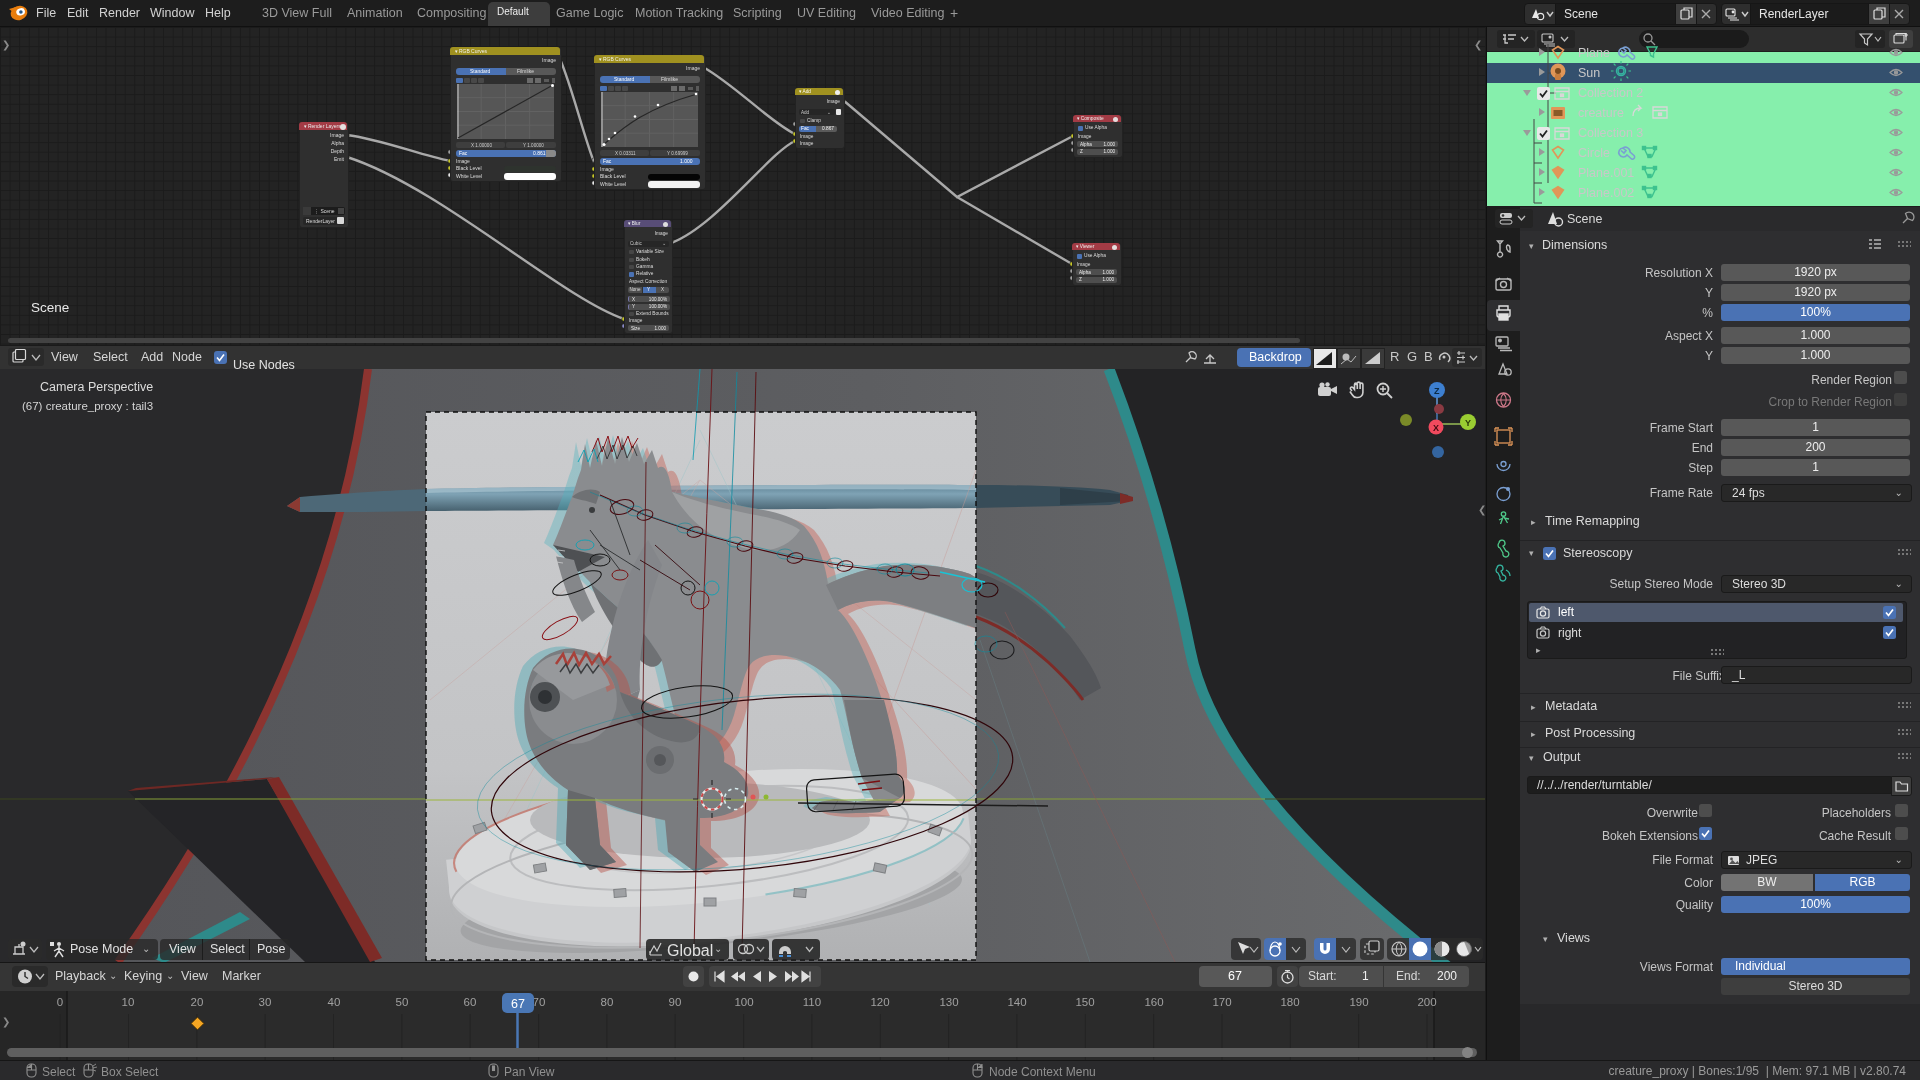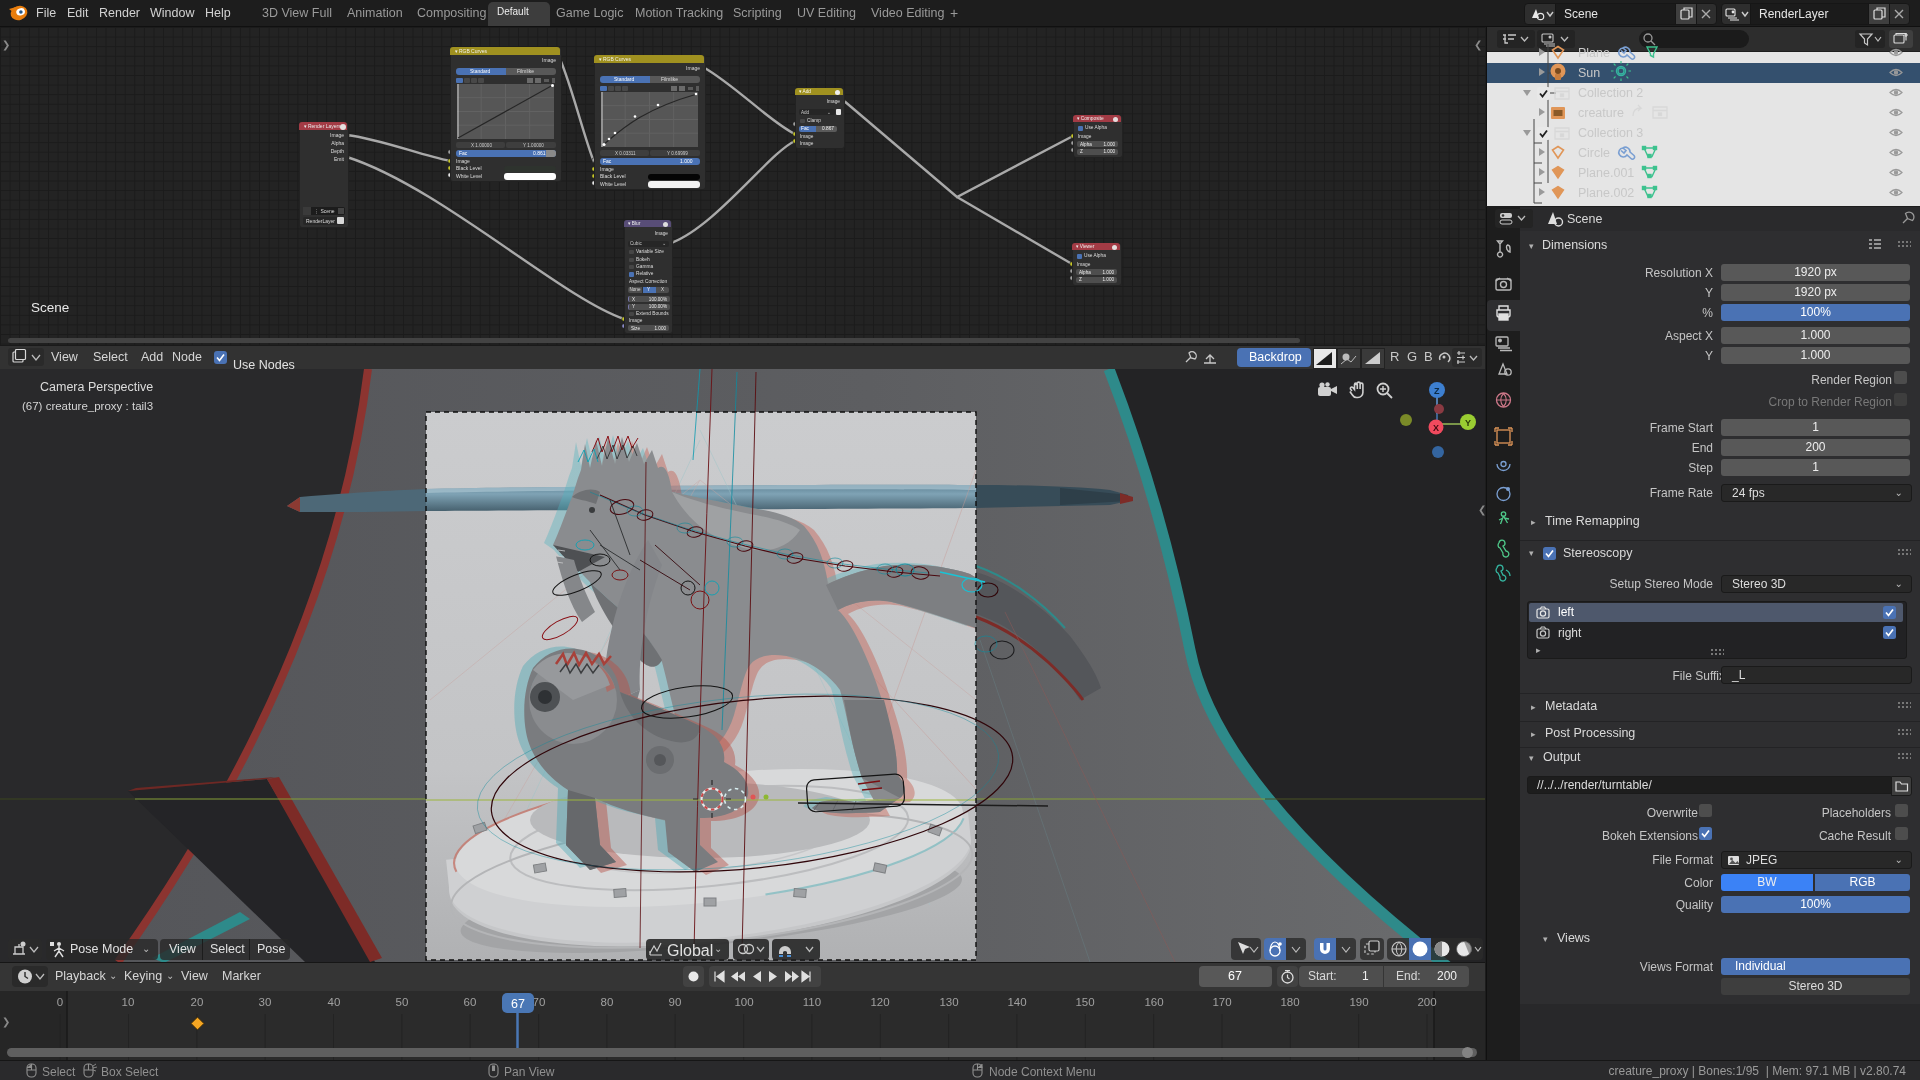--- a/index.html
+++ b/index.html
@@ -847,21 +847,21 @@
     <g font-size="12" fill="#909090" font-family="Liberation Sans">
       <text x="42" y="14.5">Select</text>
       <text x="101" y="14.5">Box Select</text>
       <text x="504" y="14.5">Pan View</text>
       <text x="989" y="14.5">Node Context Menu</text>
     </g>
   </svg>
   <div class="tx" style="right:14px;top:3px;font-size:12px;color:#9a9a9a">creature_proxy | Bones:1/95&nbsp;&nbsp;| Mem: 97.1 MB | v2.80.74</div>
 </div>
 
-<div class="ab" style="left:1486px;top:27px;width:434px;height:179px;background:#e5e5e5;border-left:1px solid #101010;overflow:hidden">
+<div class="ab" style="left:1486px;top:27px;width:434px;height:179px;background:#86efac;border-left:1px solid #101010;overflow:hidden">
   <div class="ab" style="left:0;top:0;width:434px;height:24px;background:#2d2d2d;border-bottom:1px solid #1e1e1e"></div>
   <div class="ab" style="left:10px;top:3px;width:38px;height:18px;background:#242424;border-radius:3px">
     <svg width="38" height="18">
         <path d="M6 5 h3 m2 0 h8 M6 9 h3 m2 0 h6 M8 5 v8 h3" stroke="#c8c8c8" stroke-width="1.3" fill="none"></path>
         <path d="M24 7 l3.5 4 l3.5 -4" fill="none" stroke="#bbb" stroke-width="1.3"></path>
       </svg>
   </div>
   <div class="ab" style="left:50px;top:3px;width:38px;height:18px;background:#242424;border-radius:3px">
     <svg width="38" height="18">
         <rect x="5" y="4" width="11" height="8" rx="1" fill="none" stroke="#c8c8c8" stroke-width="1.1"></rect>
@@ -1183,21 +1183,21 @@
   <div class="drk" style="left:234px;top:644px;width:189px;height:16px">
     <svg width="16" height="16" style="left:4px;top:1px">
         <rect x="2" y="3" width="11" height="9" rx="1" fill="#ddd"></rect>
         <circle cx="5.5" cy="6" r="1.4" fill="#555"></circle>
         <path d="M3 11 l3.5 -4 3 3 2 -2 2 3" fill="#555"></path>
       </svg>
     <div class="tx" style="left:24px;top:1px">JPEG</div>
       <div class="tx" style="right:8px;top:2px;font-size:10px;color:#bbb">⌄</div>
   </div>
   <div class="lb" style="left:26px;top:669px">Color</div>
-  <div class="fld" style="left:234px;top:667px;width:92px;height:17px;border-radius:3px 0 0 3px;background:#3b82f6">BW</div>
+  <div class="fld" style="left:234px;top:667px;width:92px;height:17px;border-radius:3px 0 0 3px;background:#737373">BW</div>
   <div class="fld" style="left:328px;top:667px;width:95px;height:17px;border-radius:0 3px 3px 0;background:#4a72b4;color:#fff">RGB</div>
   <div class="lb" style="left:26px;top:691px">Quality</div>
   <div class="fld" style="left:234px;top:689px;width:189px;height:17px;background:#4a72b4;color:#fff">100%</div>
   <div class="tri" style="left:56px;top:727px">▾</div>
     <div class="ph" style="left:70px;top:724px">Views</div>
   <div class="lb" style="left:26px;top:753px">Views Format</div>
   <div class="fld" style="left:234px;top:751px;width:189px;height:17px;background:#4a72b4;color:#fff;text-align:left;padding-left:0px"><span style="margin-left:14px">Individual</span></div>
   <div class="fld" style="left:234px;top:771px;width:189px;height:17px;background:#3e3e3e;color:#ddd">Stereo 3D</div>
   <div class="ab" style="left:33px;top:797px;width:401px;height:56px;background:#28282a"></div>
 </div>

